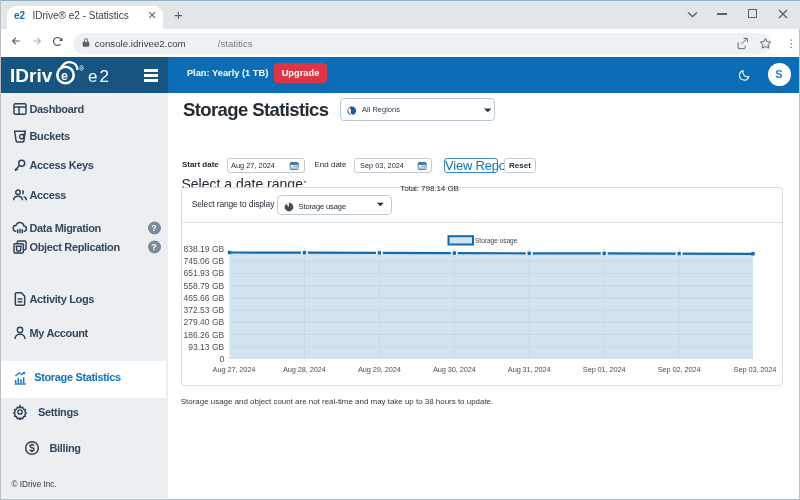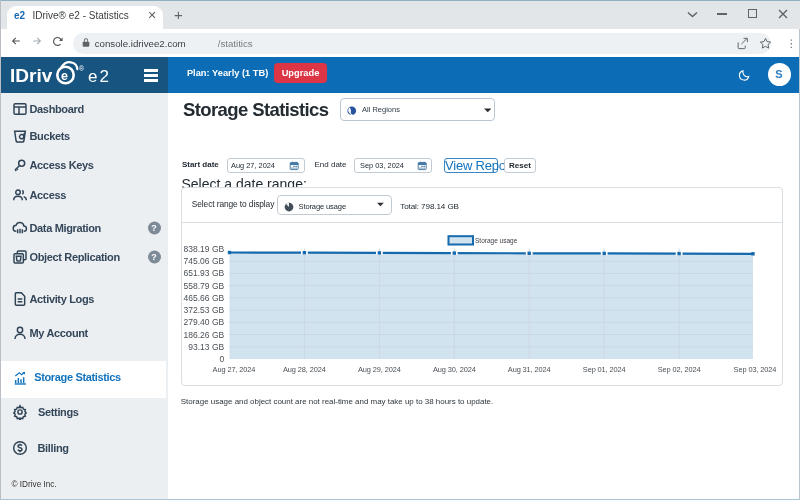--- a/index.html
+++ b/index.html
@@ -48,21 +48,21 @@
 .dinput { top:157.5px; height:15.5px; border:1px solid #c3cbd2; border-radius:3px; background:#fff; font-size:7.4px; color:#222b33; line-height:13px; }
 #btn-view { left:444px; top:158px; width:53.5px; height:15px; border:1px solid #3a87c8; border-radius:3px; color:#1273bd; font-size:13px; letter-spacing:-0.2px; text-align:left; line-height:13px; background:#fff; }
 #btn-reset { left:503.8px; top:158px; width:32.3px; height:15px; border:1px solid #c3cbd2; border-radius:3px; color:#222b33; font-size:8px; font-weight:bold; text-align:center; line-height:13px; background:#fff; }
 
 
 #card { left:181px; top:187px; width:602px; height:198.5px; border:1px solid #d9dee3; border-radius:4px; background:#fff; }
 #cardhead { left:181px; top:187px; width:602px; height:36px; border-bottom:1px solid #d9dee3; }
 #selgraph { left:191.8px; top:199.4px; font-size:8.4px; letter-spacing:-0.1px; color:#222b33; }
 #graphsel { left:277px; top:195px; width:115px; height:20px; border:1px solid #c3cbd2; border-radius:4px; background:#fff; }
 #graphtext { left:298.5px; top:202px; font-size:7.5px; letter-spacing:-0.1px; color:#222b33; }
-#totaltext { left:400.2px; top:202px; font-size:8.1px; letter-spacing:-0.1px; color:#222b33; }
+#totaltext { left:400.2px; top:184px; font-size:8.1px; letter-spacing:-0.1px; color:#222b33; }
 #note { left:180.8px; top:396.8px; font-size:7.95px; color:#30373d; }
 </style>
 </head>
 <body>
 
 <div class="abs" id="tabstrip"></div>
 <div class="abs" id="tab"></div>
 <div class="abs" id="tabfav">e2</div>
 <div class="abs" id="tabtitle">IDrive® e2 - Statistics</div>
 <div class="abs" id="tabclose">✕</div>
@@ -157,21 +157,21 @@
   <span class="lbl">Access</span>
 </div>
 <div class="abs mitem" style="top:211px;">
   <svg class="ic" viewBox="0 0 24 24" fill="none" stroke="#2e4356" stroke-width="2.2">
       <path d="M6.5 17a4.5 4.5 0 0 1-.4-9A6 6 0 0 1 17.8 9 4 4 0 0 1 17.6 17"></path>
       <path d="M8.5 14v6M12 13v7M15.5 14v6"></path>
     </svg>
   <span class="lbl">Data Migration</span>
   <span class="qbadge">?</span>
 </div>
-<div class="abs mitem" style="top:240px;">
+<div class="abs mitem" style="top:230px;">
   <svg class="ic" viewBox="0 0 24 24" fill="none" stroke="#2e4356" stroke-width="2.2">
       <path d="M8 6V4.5A1.5 1.5 0 0 1 9.5 3h10A1.5 1.5 0 0 1 21 4.5v10a1.5 1.5 0 0 1-1.5 1.5H18"></path>
       <rect x="3" y="7" width="14" height="14" rx="1.5"></rect>
       <path d="M6.5 11h7l-.8 6a1 1 0 0 1-1 .9H8.3a1 1 0 0 1-1-.9l-.8-6z"></path>
     </svg>
   <span class="lbl">Object Replication</span>
   <span class="qbadge">?</span>
 </div>
 <div class="abs mitem" style="top:281.5px;">
   <svg class="ic" viewBox="0 0 24 24" fill="none" stroke="#2e4356" stroke-width="2.2">
@@ -196,21 +196,21 @@
     </svg>
   <span class="lbl">Storage Statistics</span>
 </div>
 <div class="abs mitem" style="top:395.3px;">
   <svg class="ic" viewBox="0 0 24 24" fill="none" stroke="#2e4356" stroke-width="2.2">
       <circle cx="12" cy="12" r="3.2"></circle>
       <path d="M12 2.8l1.2 2.7 2.9-.6 1 2.8 2.9.7-.7 2.9 2 2.1-2 2.1.7 2.9-2.9.7-1 2.8-2.9-.6-1.2 2.7-1.2-2.7-2.9.6-1-2.8-2.9-.7.7-2.9-2-2.1 2-2.1-.7-2.9 2.9-.7 1-2.8 2.9.6z"></path>
     </svg>
   <span class="lbl" style="left:38px;">Settings</span>
 </div>
-<div class="abs mitem" style="top:431.3px;">
+<div class="abs mitem" style="top:431.3px;margin-left:12px;">
   <svg class="ic" viewBox="0 0 24 24" fill="none" stroke="#2e4356" stroke-width="2.2">
       <circle cx="12" cy="12" r="9.5"></circle>
       <path d="M15 8.5c-.6-1-1.7-1.5-3-1.5-1.8 0-3 .9-3 2.3 0 3 6 1.6 6 4.5 0 1.4-1.3 2.4-3 2.4-1.4 0-2.6-.6-3.2-1.7M12 5.5v2M12 16.5v2"></path>
     </svg>
   <span class="lbl" style="left:37.5px;">Billing</span>
 </div>
 <div class="abs" id="copyright">© IDrive Inc.</div>
 
 <div class="abs" id="heading">Storage Statistics</div>
 <div class="abs" id="regionsel"></div>

